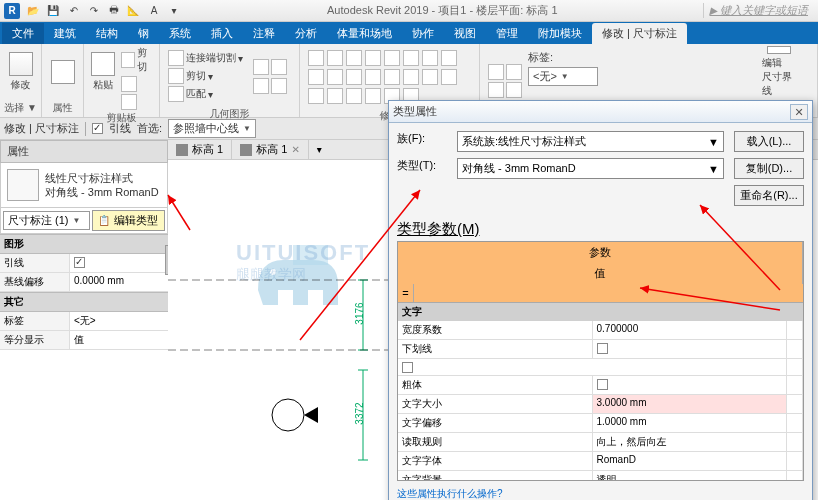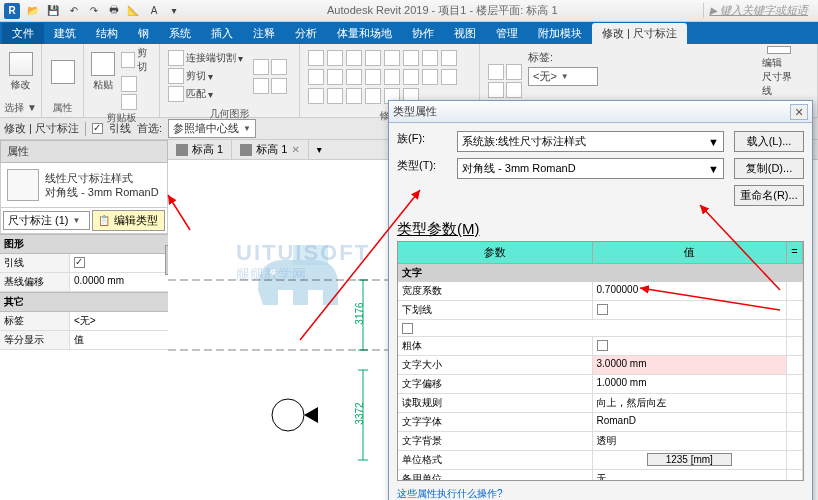--- a/index.html
+++ b/index.html
@@ -57,21 +57,21 @@
 .dlg-title{height:22px;background:linear-gradient(#fdfdfd,#e4ecf5);display:flex;align-items:center;justify-content:space-between;padding:0 4px;border-bottom:1px solid #a0b8d0;}
 .dlg-title .t{font-size:11px;color:#333;}
 .dlg-title .close{width:18px;height:16px;border:1px solid #a0b8d0;background:#f0f0f0;text-align:center;line-height:14px;font-size:11px;color:#555;}
 .dlg-body{padding:8px;}
 .dlg-row{display:flex;align-items:flex-start;margin-bottom:6px;gap:10px;}
 .dlg-row .lbl{width:50px;font-size:11px;}
 .dlg-row .combo{flex:1;border:1px solid #888;background:#fff;padding:2px 4px;display:flex;justify-content:space-between;align-items:center;font-size:11px;}
 .dlg-row .btn{width:70px;border:1px solid #888;background:#efefef;padding:2px 0;text-align:center;font-size:11px;}
 .param-label{font-size:15px;margin:14px 0 2px;text-decoration:underline;}
 .param-grid{border:1px solid #999;background:#fff;max-height:240px;overflow:hidden;}
-.param-head{display:flex;background:#5eead4;border-bottom:1px solid #aaa;}
+.param-head{display:flex;background:#fdba74;border-bottom:1px solid #aaa;flex-direction:column;}
 .param-head .c{padding:3px 4px;font-size:11px;text-align:center;border-right:1px solid #aaa;}
 .param-head .c1{flex:1;}
 .param-head .c2{flex:1;}
 .param-head .c3{width:16px;}
 .pg-row{display:flex;border-bottom:1px solid #ddd;}
 .pg-row .c{padding:2px 4px;font-size:10px;border-right:1px solid #ddd;}
 .pg-row .c1{flex:1;}
 .pg-row .c2{flex:1;}
 .pg-row .c3{width:16px;text-align:center;}
 .pg-group{background:#d0d0d0;padding:2px 4px;font-size:10px;font-weight:bold;}

